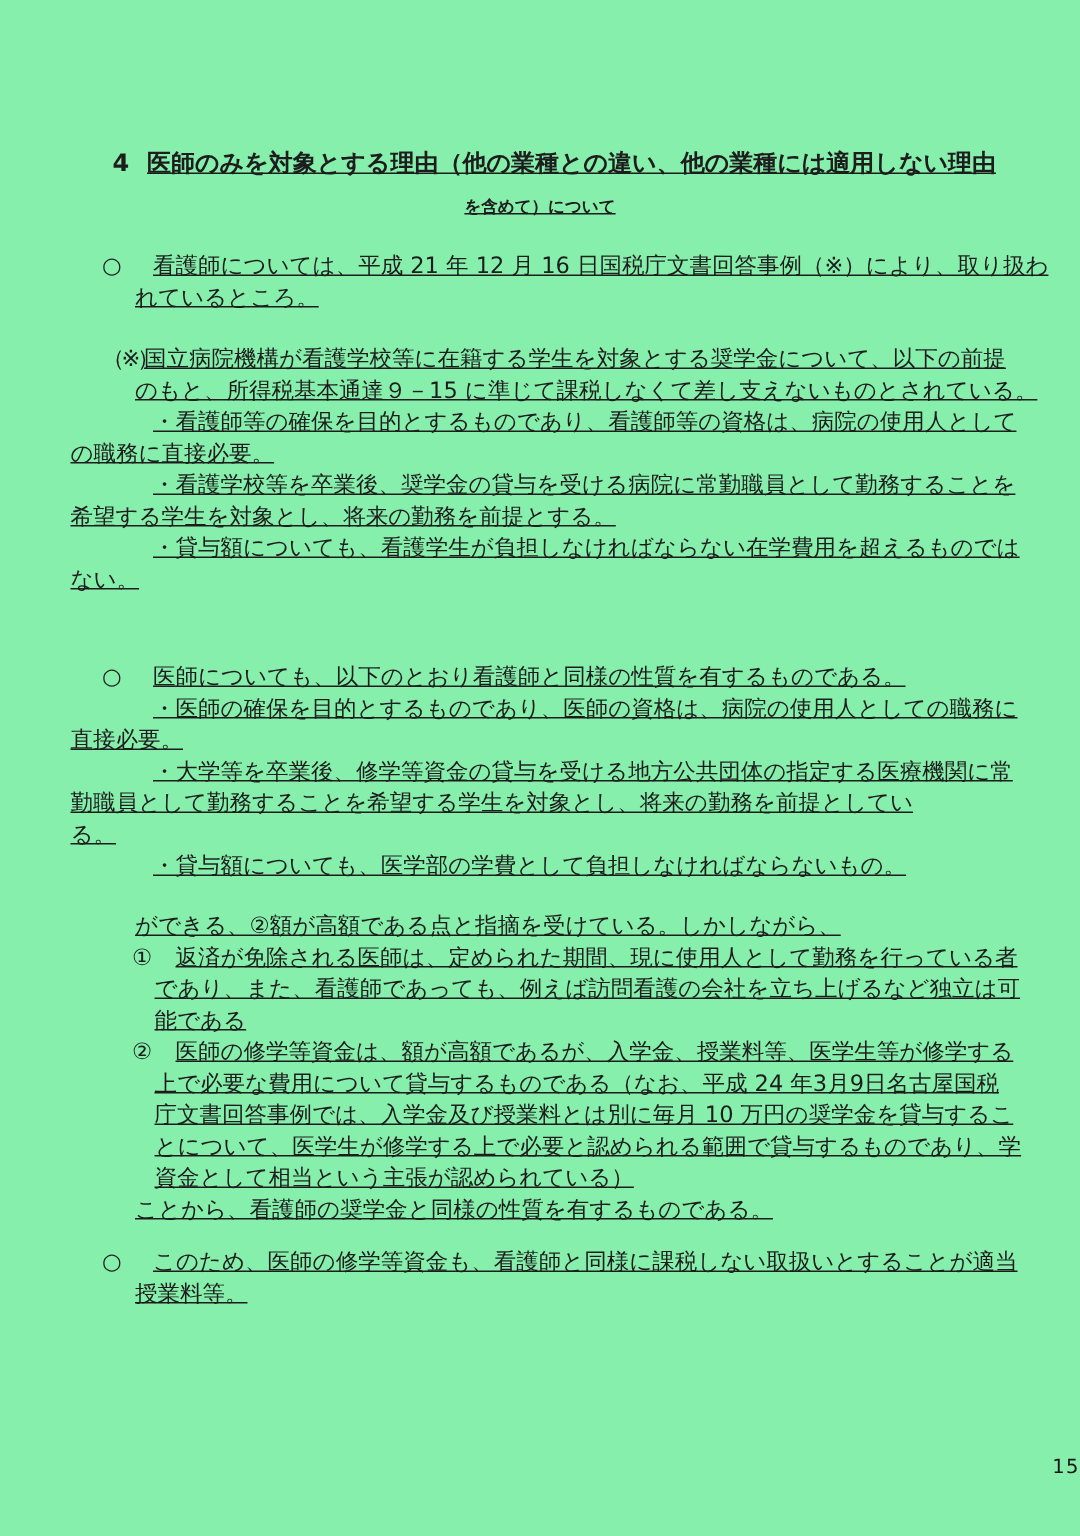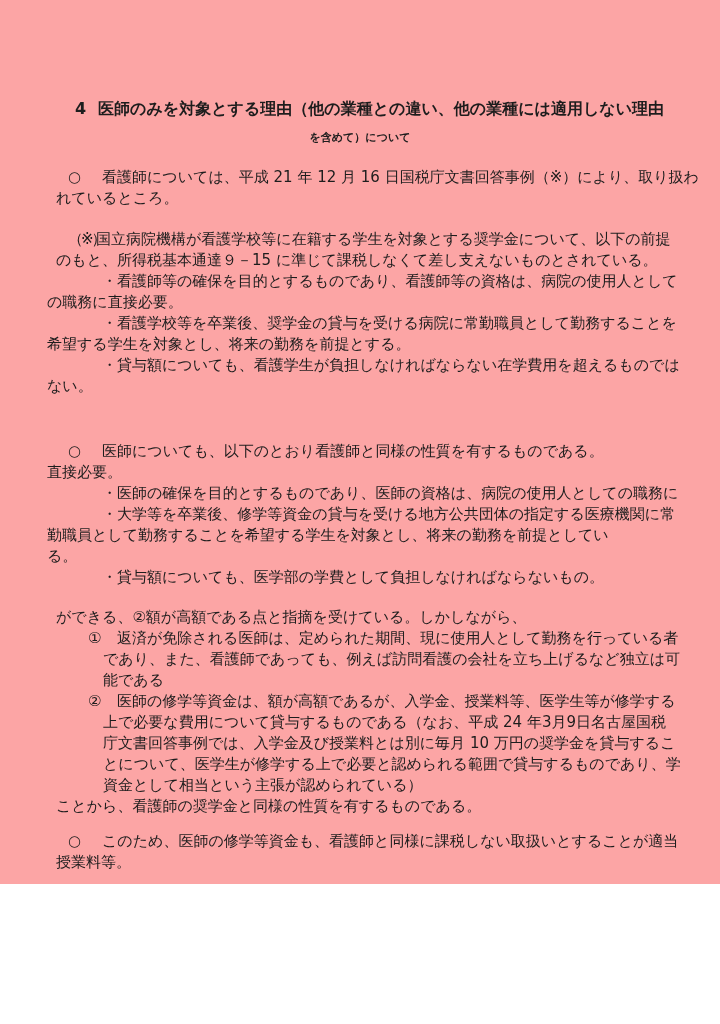--- a/index.html
+++ b/index.html
@@ -3,25 +3,26 @@
 <meta charset="utf-8">
 <style>
   html, body {
     margin: 0;
     padding: 0;
     background: #ffffff;
   }
   .page {
     position: relative;
     width: 720px;
-    height: 884px;
-    background: #fca5a5;
+    height: 1024px;
+    background: #86efac;
     overflow: hidden;
     font-family: "DejaVu Sans", "Liberation Sans", sans-serif;
     color: #1d1d1d;
+    text-decoration: underline;
   }
   .content {
     padding-top: 98px;
   }
   
   .title-line1 {
     padding-left: 75px;
     font-size: 16px;
     font-weight: bold;
     line-height: 22px;
@@ -48,21 +49,21 @@
   .section:nth-of-type(5) { margin-top: 14px; }
   .line {
     font-size: 15px;
     line-height: 21px;
     white-space: nowrap;
     font-weight: 500;
   }
   .mk { display: inline-block; }
   .i-circ       { padding-left: 68px; }
   .mk-circ      { width: 34px; font-size: 15px; }
-  .i-cont0      { padding-left: 56px; }
+  .i-cont0      { padding-left: 56px; margin-left: 34px; }
   .i-kome       { padding-left: 68px; }
   .mk-kome      { width: 28px; letter-spacing: -2px; }
   .i-bullet     { padding-left: 102px; }
   .i-bulletcont { padding-left: 47px; }
   .i-num        { padding-left: 88px; }
   .mk-num       { width: 29px; }
   .i-numcont    { padding-left: 103px; }
   
   .page-number {
     position: absolute;
@@ -96,22 +97,22 @@
           <div class="line i-cont0"><span>のもと、所得税基本通達９－15 に準じて課税しなくて差し支えないものとされている。</span></div>
           <div class="line i-bullet"><span>・看護師等の確保を目的とするものであり、看護師等の資格は、病院の使用人として</span></div>
           <div class="line i-bulletcont"><span>の職務に直接必要。</span></div>
           <div class="line i-bullet"><span>・看護学校等を卒業後、奨学金の貸与を受ける病院に常勤職員として勤務することを</span></div>
           <div class="line i-bulletcont"><span>希望する学生を対象とし、将来の勤務を前提とする。</span></div>
           <div class="line i-bullet"><span>・貸与額についても、看護学生が負担しなければならない在学費用を超えるものでは</span></div>
           <div class="line i-bulletcont"><span>ない。</span></div>
         </div>
         <div class="section">
           <div class="line i-circ"><span class="mk mk-circ">○</span><span>医師についても、以下のとおり看護師と同様の性質を有するものである。</span></div>
+          <div class="line i-bullet"><span>・医師の確保を目的とするものであり、医師の資格は、病院の使用人としての職務に</span></div>
           <div class="line i-bulletcont"><span>直接必要。</span></div>
-          <div class="line i-bullet"><span>・医師の確保を目的とするものであり、医師の資格は、病院の使用人としての職務に</span></div>
           <div class="line i-bullet"><span>・大学等を卒業後、修学等資金の貸与を受ける地方公共団体の指定する医療機関に常</span></div>
           <div class="line i-bulletcont"><span>勤職員として勤務することを希望する学生を対象とし、将来の勤務を前提としてい</span></div>
           <div class="line i-bulletcont"><span>る。</span></div>
           <div class="line i-bullet"><span>・貸与額についても、医学部の学費として負担しなければならないもの。</span></div>
         </div>
         <div class="section">
           <div class="line i-cont0"><span>ができる、②額が高額である点と指摘を受けている。しかしながら、</span></div>
           <div class="line i-num"><span class="mk mk-num">①</span><span>返済が免除される医師は、定められた期間、現に使用人として勤務を行っている者</span></div>
           <div class="line i-numcont"><span>であり、また、看護師であっても、例えば訪問看護の会社を立ち上げるなど独立は可</span></div>
           <div class="line i-numcont"><span>能である</span></div>

